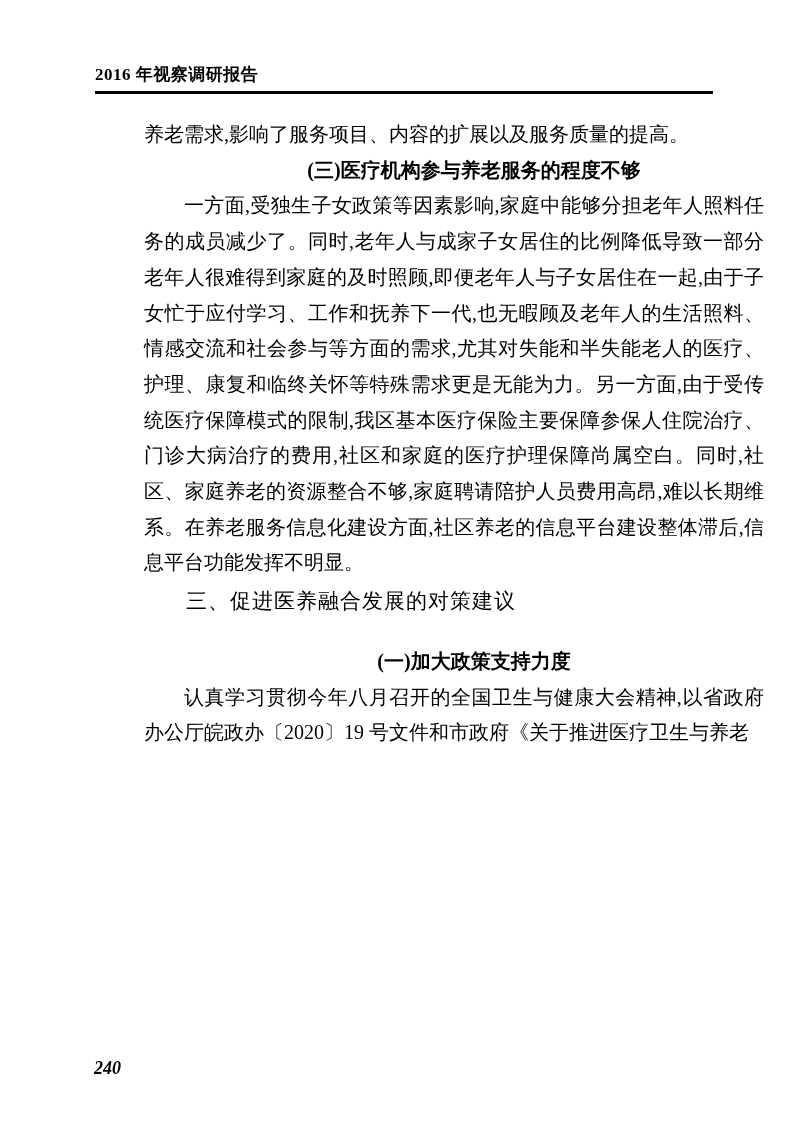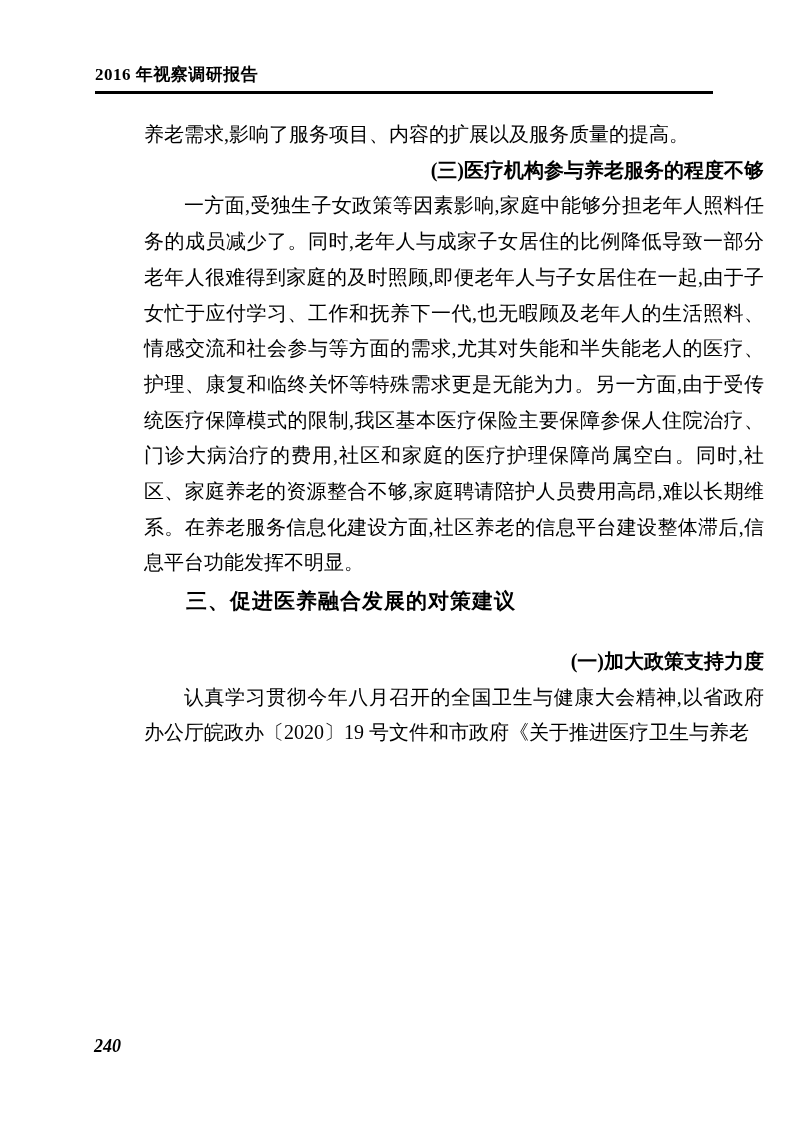--- a/index.html
+++ b/index.html
@@ -42,37 +42,37 @@
     margin: 0;
     padding: 0;
     font-size: 20px;
     line-height: 35.7px;
   }
   .para { text-indent: 2em; }
   .para-continued { text-indent: 0; }
   .sub-heading {
     text-indent: 2em;
     font-weight: bold;
-    text-align: right;
+    text-align: center;
   }
   .section-heading {
     text-indent: 2em;
     font-family: "DejaVu Sans", "Liberation Sans", sans-serif;
-    font-weight: 700;
+    font-weight: 400;
     font-size: 21px !important;
     letter-spacing: 1px;
     text-align: left;
     margin-top: 3px !important;
     margin-bottom: 24px !important;
   }
   
   #page-number {
     position: absolute;
     left: 94px;
-    top: 1036px;
+    top: 1058px;
     font-size: 18px;
     font-weight: bold;
     font-style: italic;
     font-family: "Liberation Serif", "DejaVu Serif", serif;
   }
 </style>
 </head>
 <body>
 
 <div id="page">

